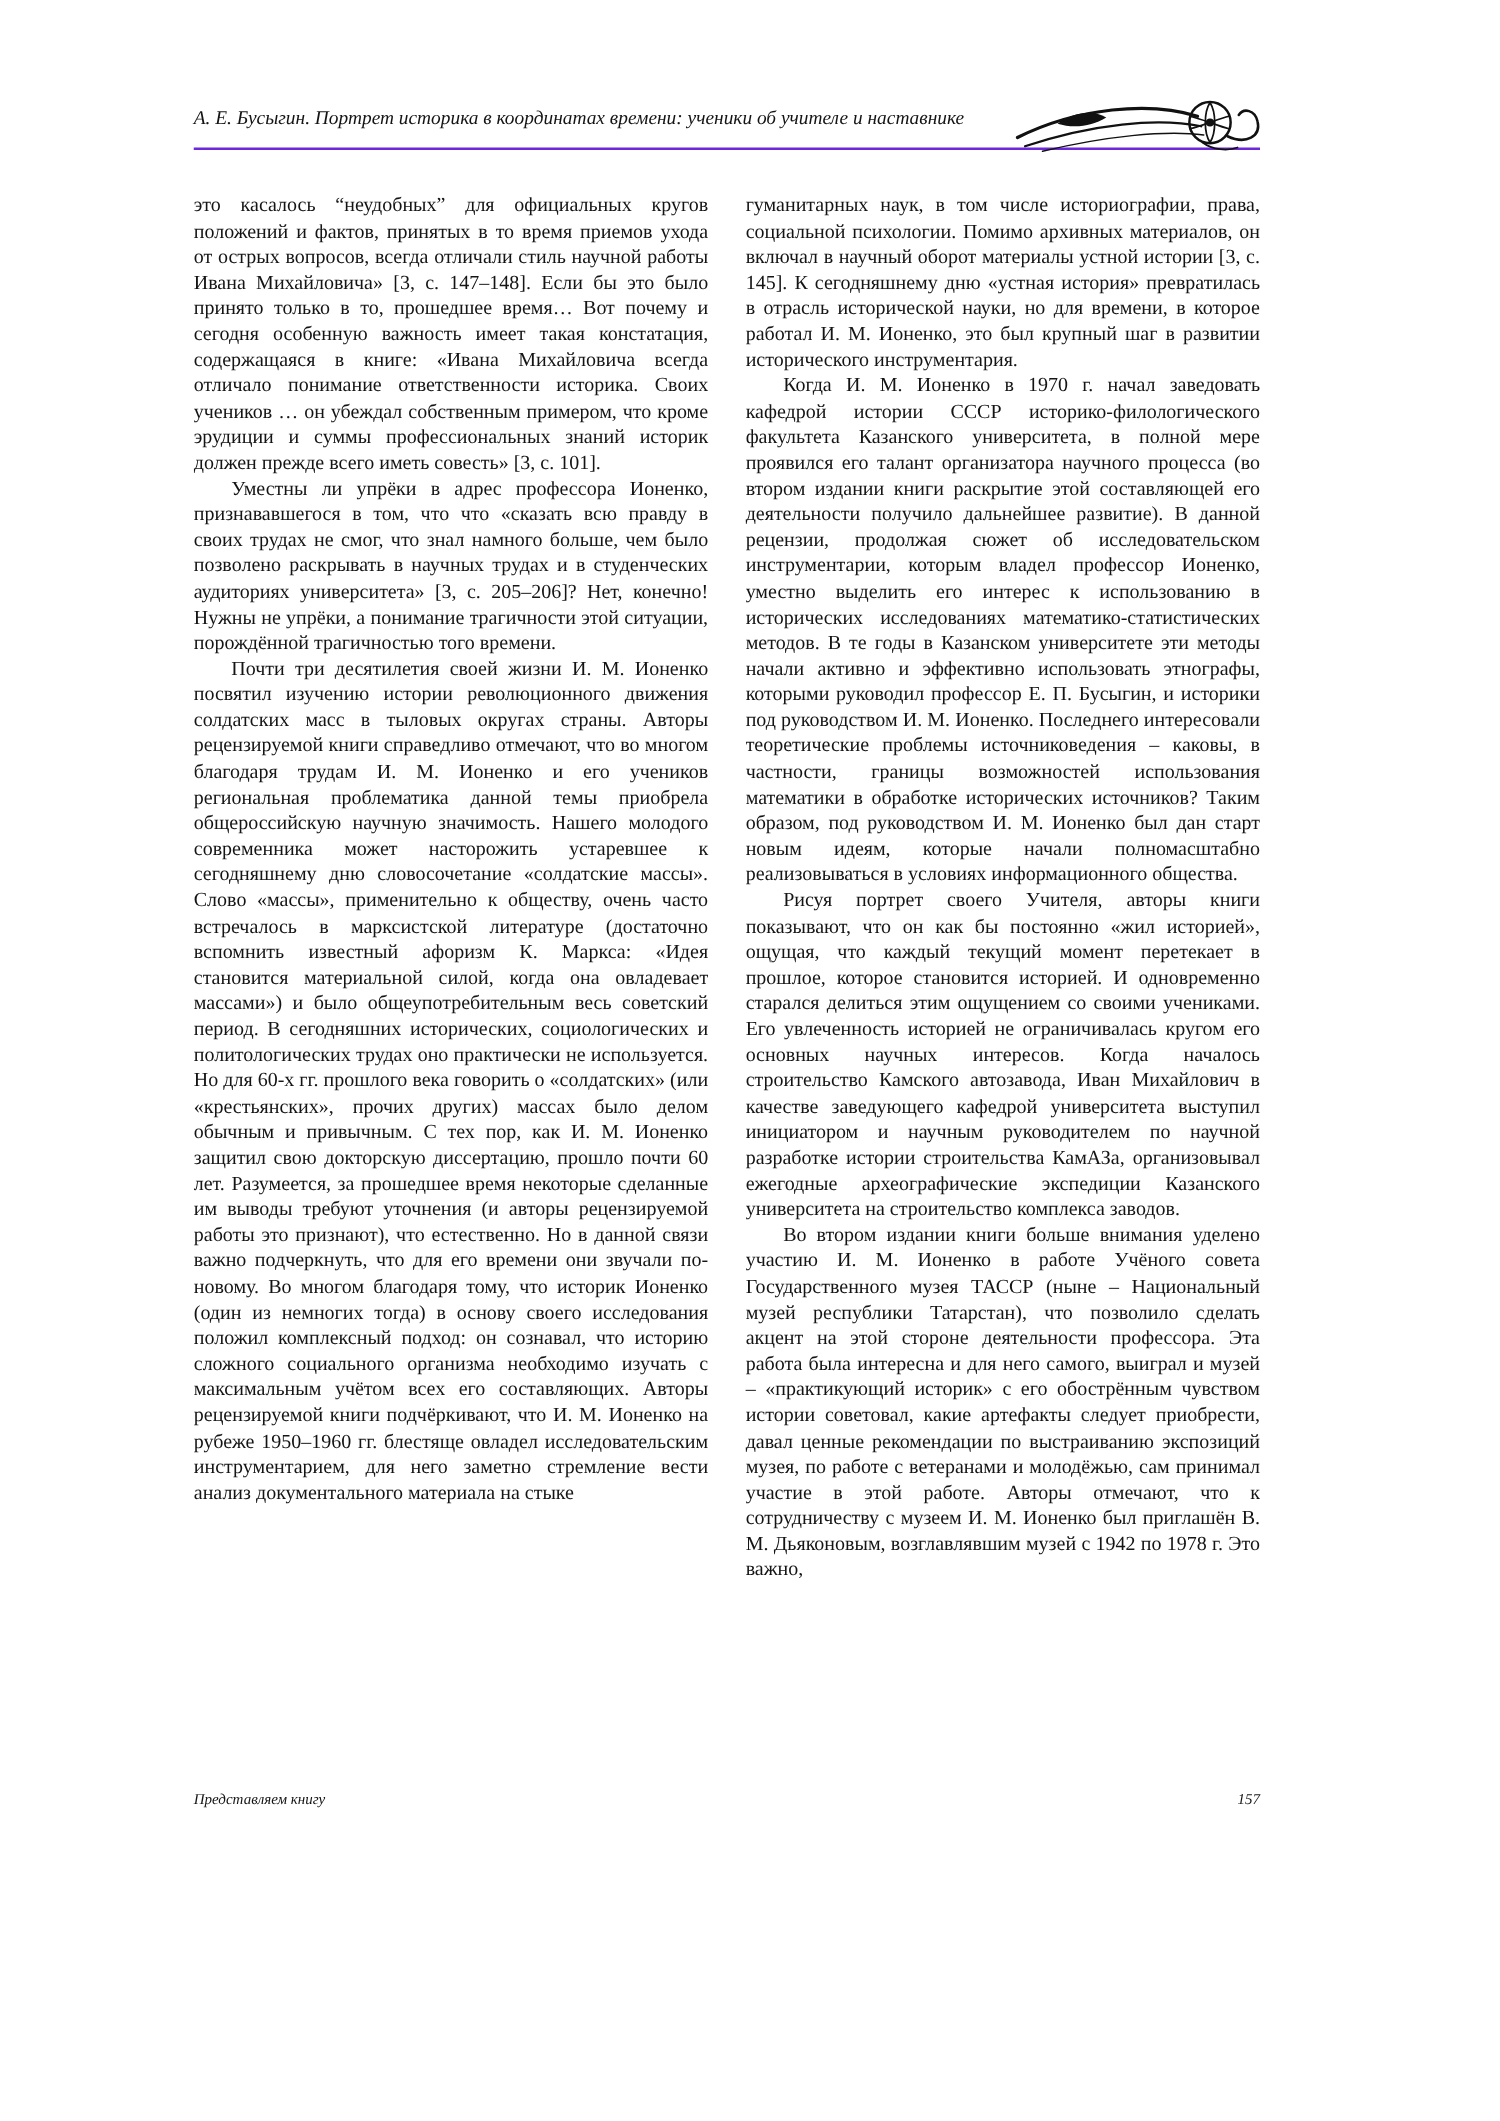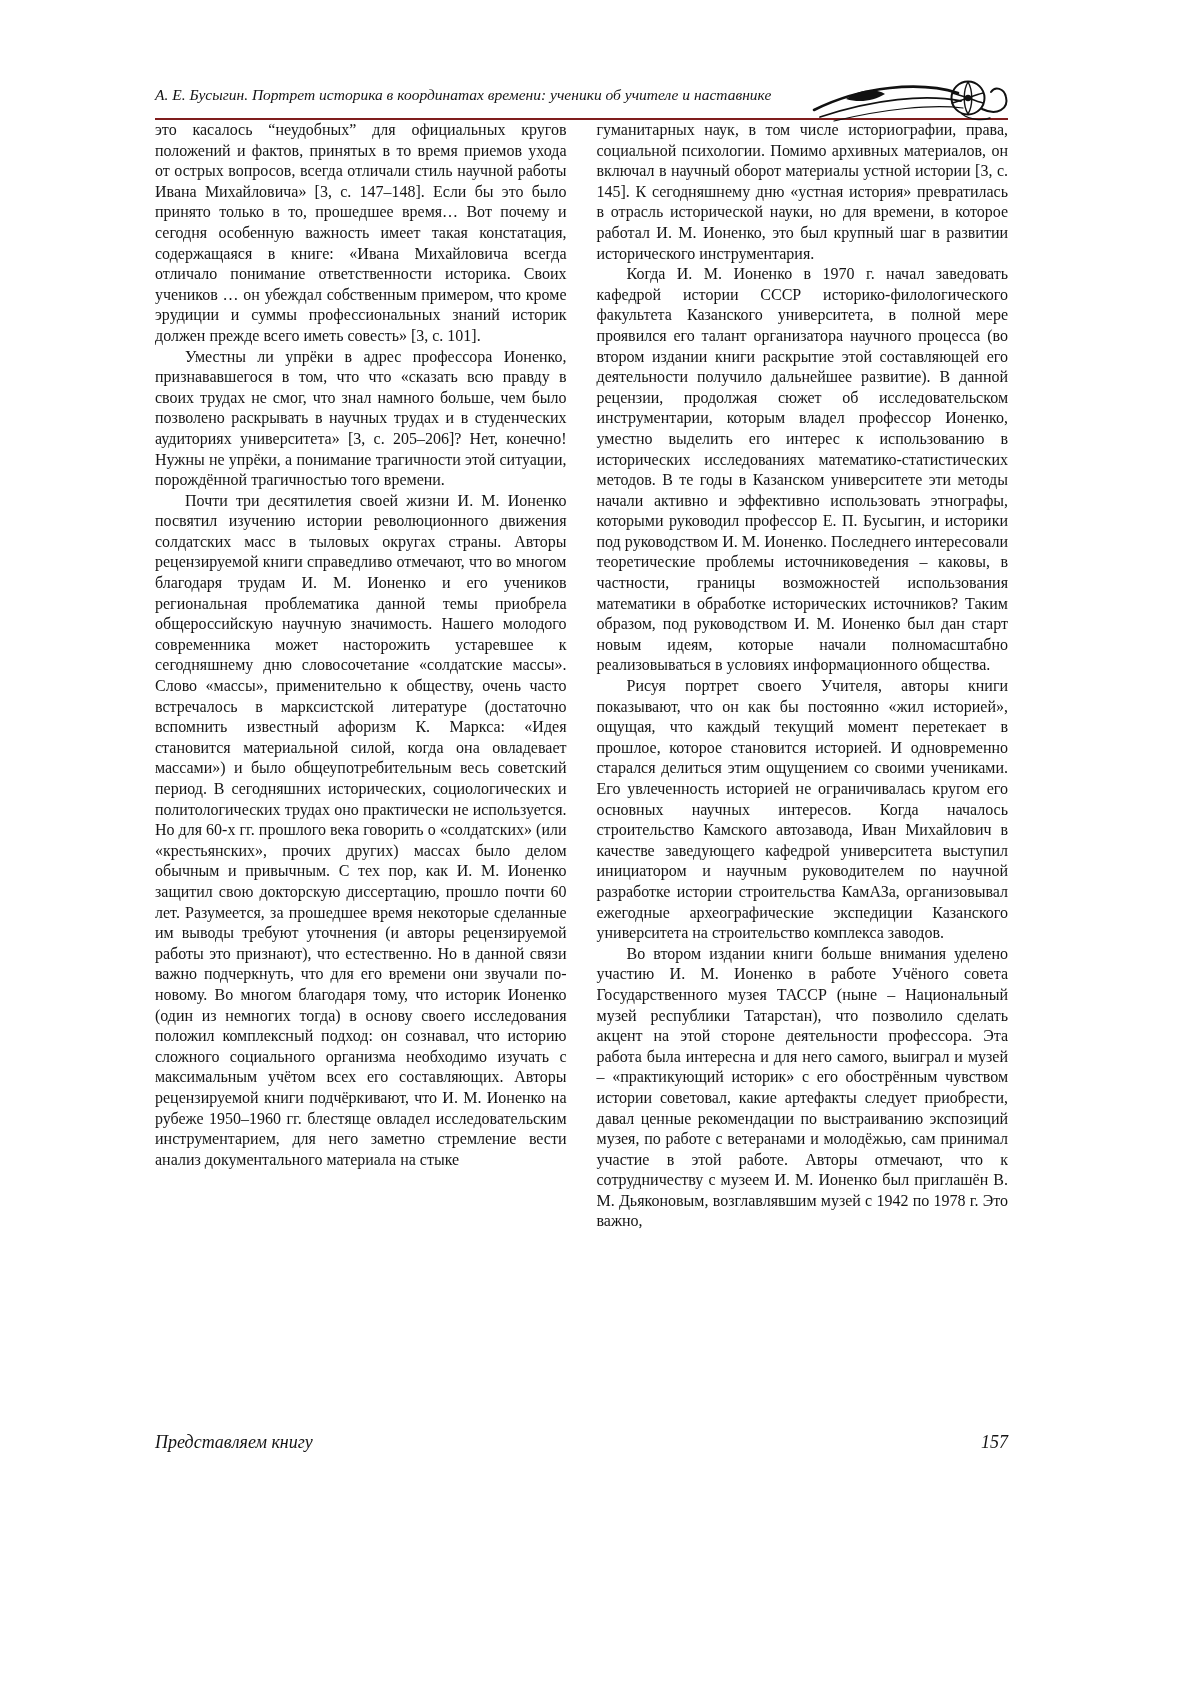--- a/index.html
+++ b/index.html
@@ -18,40 +18,41 @@
   .page {
     position: absolute;
     left: 155px;
     top: 84px;
     width: 853px;
   }
   
   .page-header {
     position: relative;
     padding-bottom: 10px;
-    border-bottom: 2px solid #7f1d1d;
+    border-bottom: 2px solid #6d28d9;
     height: 24px;
   }
   .running-title {
     font-style: italic;
     font-size: 15.5px;
     line-height: 22px;
     white-space: nowrap;
   }
   .ornament {
     position: absolute;
     right: -4px;
     top: -16px;
     width: 200px;
     height: 58px;
   }
   
   .columns {
     display: flex;
     gap: 30px;
+    margin-top: 35px;
     height: 1262px;
     overflow: hidden;
   }
   .col {
     flex: 1 1 0;
     text-align: justify;
     font-size: 16px;
     line-height: 20.6px;
     hyphens: auto;
     -webkit-hyphens: auto;
@@ -66,21 +67,21 @@
   
   .page-footer {
     position: absolute;
     left: 0;
     top: 1348px;
     width: 100%;
     display: flex;
     justify-content: space-between;
     align-items: baseline;
     font-style: italic;
-    font-size: 18px;
+    font-size: 12px;
   }
 </style>
 </head>
 <body>
 
 <div class="page">
 
   <header class="page-header">
     <div class="running-title">А. Е. Бусыгин.  Портрет историка в координатах времени: ученики об учителе и наставнике</div>
     <svg class="ornament" viewBox="0 0 200 58" fill="none" stroke="#111" stroke-linecap="round">

